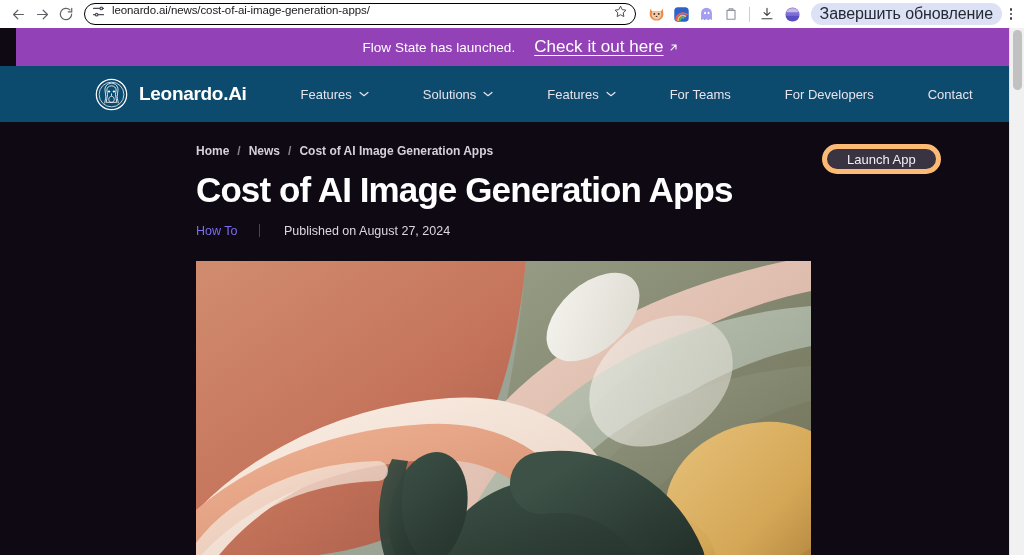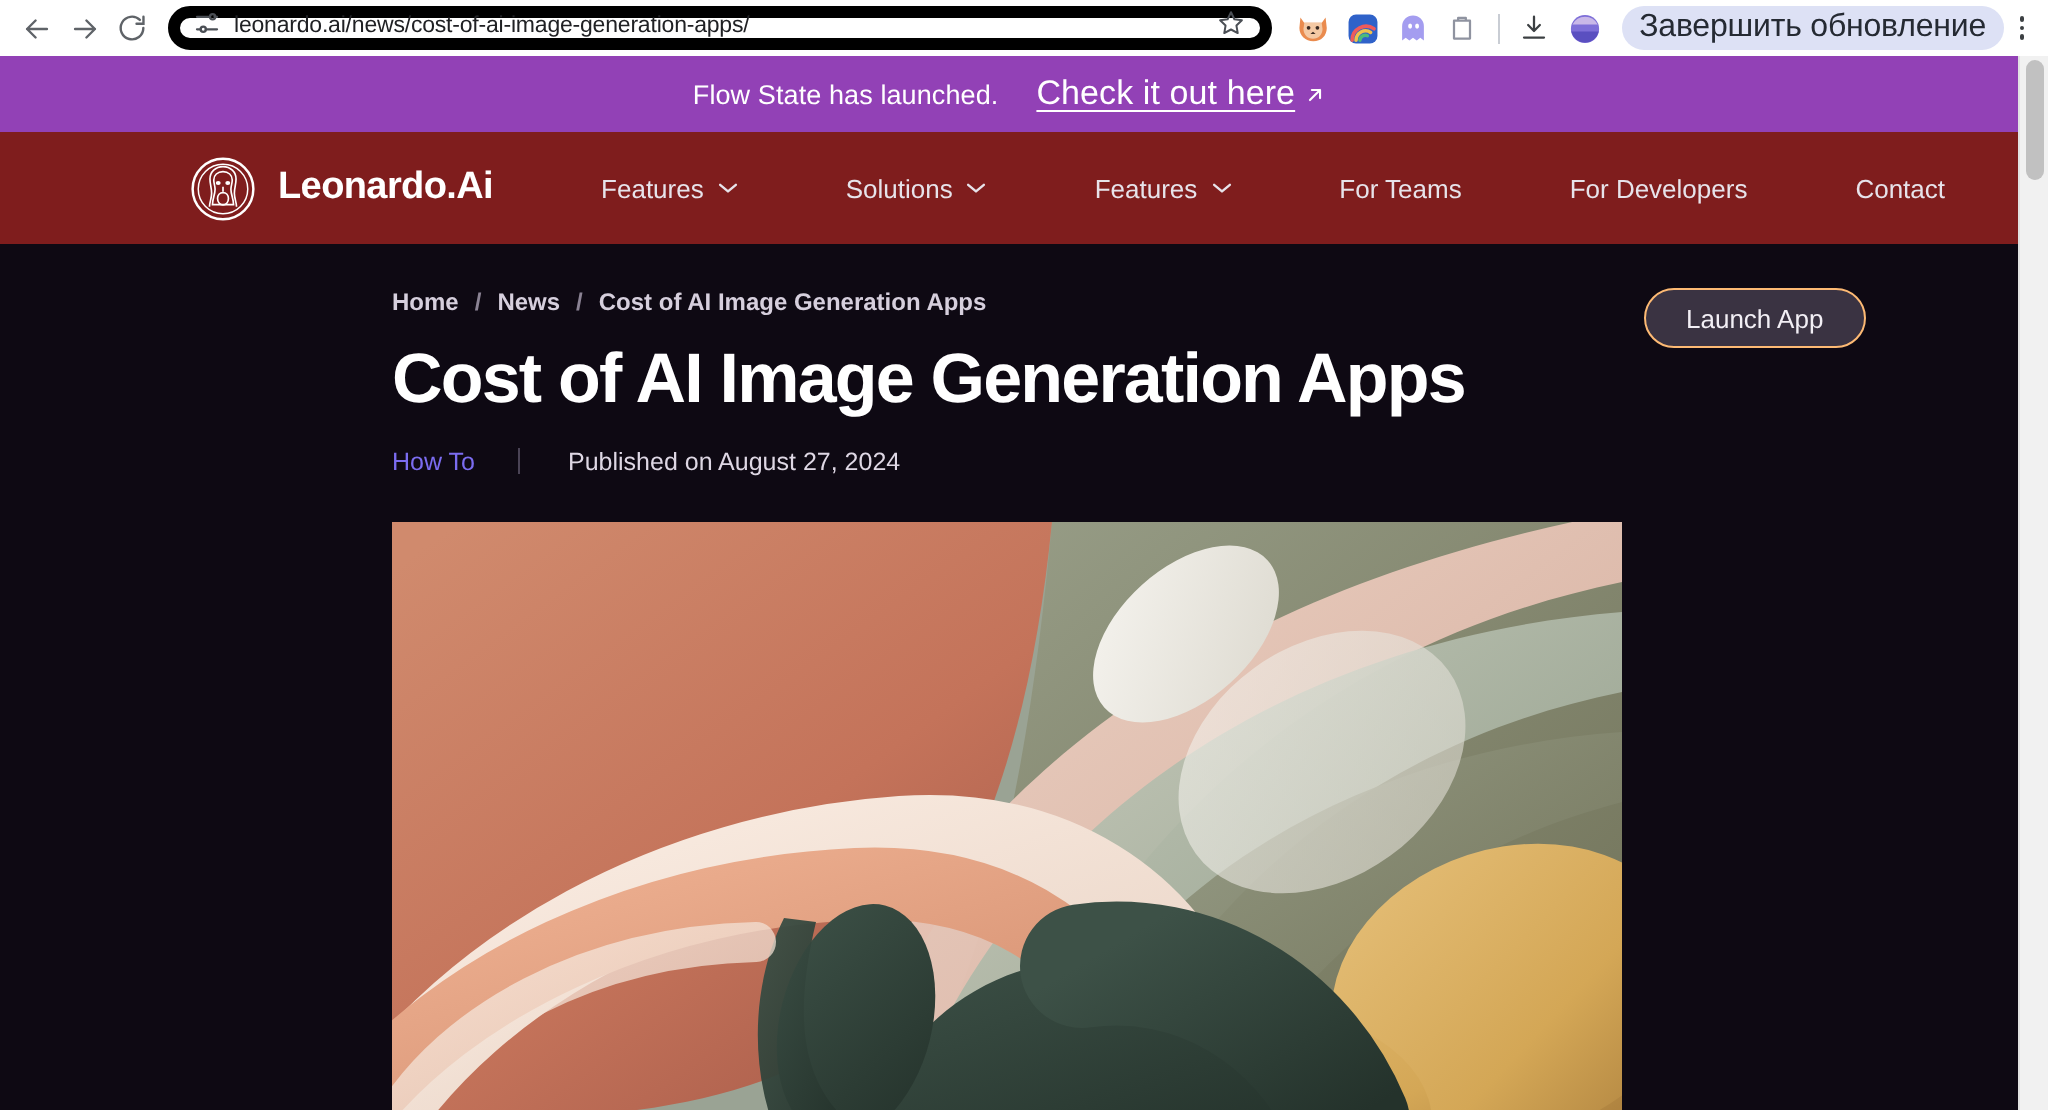--- a/index.html
+++ b/index.html
@@ -24,24 +24,24 @@
     border-radius: 50%;
     flex: 0 0 auto;
     color: #5f6368;
   }
   .nav-btn svg { display: block; }
 
   .omnibox {
     flex: 1 1 auto;
     height: 22px;
     margin: 0 8px 0 6px;
-    border: 6px solid #000000;
+    border: 1px solid #000000;
     border-radius: 12px;
     background: #fff;
-    display: flex; align-items: flex-end;
+    display: flex; align-items: flex-start;
     padding: 0 7px 0 6px;
     min-width: 0;
   }
   .site-icon { width: 15px; height: 15px; flex: 0 0 auto; color: #4b4f55; margin-right: 6px; }
   .omnibox-url {
     flex: 1 1 auto;
     font-size: 11.5px;
     color: #202124;
     white-space: nowrap; overflow: hidden; text-overflow: clip;
     letter-spacing: -0.1px;
@@ -100,20 +100,21 @@
     background: #0e0913;
     overflow: hidden;
   }
 
   
   .announce {
     width: 1009px; height: 38px;
     background: #9241b6;
     display: flex; align-items: center; justify-content: center;
     gap: 19px;
+    margin-left: 16px;
   }
   .announce-text {
     color: #ffffff;
     font-size: 13.5px;
     letter-spacing: 0.05px;
   }
   .announce-link-wrap { display: inline-flex; align-items: center; gap: 4px; }
   .announce-link {
     color: #ffffff;
     font-size: 17px;
@@ -121,21 +122,21 @@
     text-underline-offset: 2.5px;
     letter-spacing: 0.05px;
   }
   .arrow-ne { width: 11px; height: 11px; color: #fff; display:block; }
 
   
   .site-header {
     height: 56px;
     display: flex; align-items: center;
     padding: 0 0 0 95px;
-    background: #7f1d1d;
+    background: #0c4a6e;
     position: relative;
   }
   .brand { display: flex; align-items: center; gap: 11px; }
   .brand-mark { width: 33px; height: 33px; display:block; }
   .brand-name {
     color: #fff; font-size: 19px; font-weight: 700;
     letter-spacing: -0.3px;
   }
 
   .main-nav {
@@ -154,21 +155,21 @@
 
   .launch-btn {
     position: absolute;
     left: 822px; top: 78px;
     transform: translateY(-78px);
     margin-top: 78px;
     height: 30px;
     padding: 0 20px;
     border-radius: 16px;
     background: #3a3342;
-    border: 1px solid #fdba74;
+    border: 5px solid #fdba74;
     display: flex; align-items: center; justify-content: center;
     color: #f2eff5;
     font-size: 13px;
     white-space: nowrap;
   }
 
   
   .article { padding: 0 0 0 196px; position: relative; }
   .breadcrumb {
     display: flex; align-items: center; gap: 8px;

